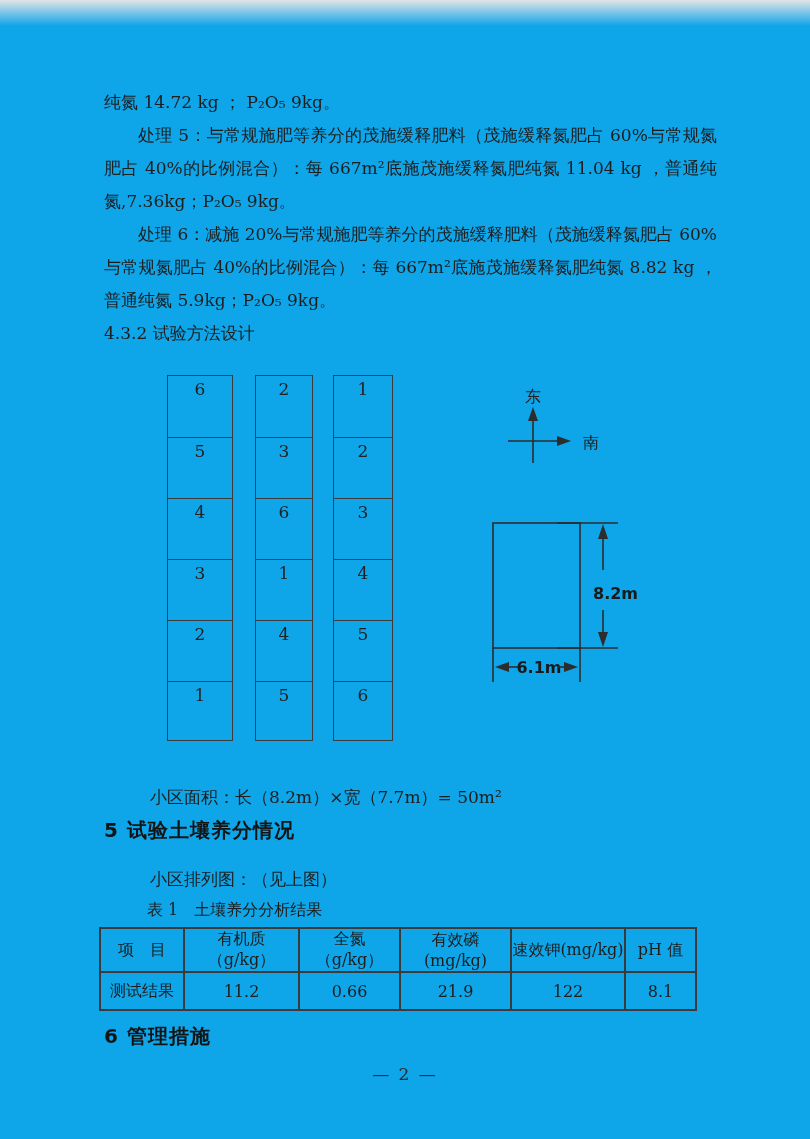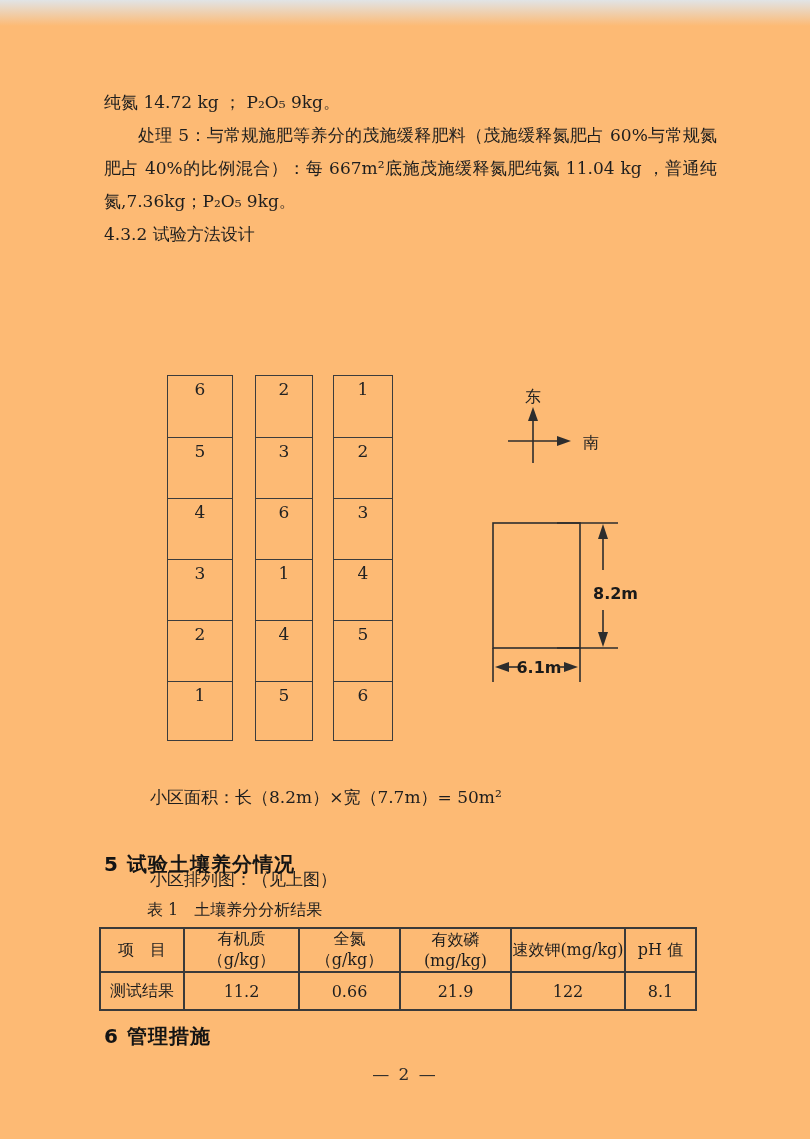--- a/index.html
+++ b/index.html
@@ -1,18 +1,18 @@
 <!DOCTYPE html>
 <html><head>
 <meta charset="utf-8">
 <style>
   html,body{margin:0;padding:0;background:#9a9a9a;}
   .sheet{
     position:relative;width:810px;height:1139px;margin:0 auto;
-    background:#fdba74;overflow:hidden;
+    background:#0ea5e9;overflow:hidden;
     font-family:"DejaVu Serif","Liberation Serif",serif;
     color:#1e1e1e;
   }
   .sheet::before{
     content:"";position:absolute;top:0;left:0;right:0;height:26px;
     background:linear-gradient(#e1e4e6,rgba(251,251,250,0));pointer-events:none;
   }
   
   .textblock{
     position:absolute;left:104px;top:86px;width:613px;
@@ -62,20 +62,21 @@
   }
 </style>
 </head>
 <body>
 
 <div class="sheet">
 
   <div class="textblock">
     <p>纯氮 14.72 kg ； P₂O₅ 9kg。</p>
     <p class="indent">处理 5：与常规施肥等养分的茂施缓释肥料（茂施缓释氮肥占 60%与常规氮肥占 40%的比例混合）：每 667m²底施茂施缓释氮肥纯氮 11.04 kg ，普通纯氮,7.36kg；P₂O₅ 9kg。</p>
+    <p class="indent">处理 6：减施 20%与常规施肥等养分的茂施缓释肥料（茂施缓释氮肥占 60%与常规氮肥占 40%的比例混合）：每 667m²底施茂施缓释氮肥纯氮 8.82 kg ，普通纯氮 5.9kg；P₂O₅ 9kg。</p>
     <p>4.3.2 试验方法设计</p>
   </div>
 
   <div class="gridcol col-a">
     <div class="cell">6</div>
     <div class="cell">5</div>
     <div class="cell">4</div>
     <div class="cell">3</div>
     <div class="cell">2</div>
     <div class="cell">1</div>
@@ -124,21 +125,21 @@
     <polygon class="svgarrow" points="10,152 24,147 24,157"></polygon>
     <line class="svgline" x1="22" y1="152" x2="35" y2="152"></line>
     <text class="dim-label" x="54" y="158" text-anchor="middle">6.1m</text>
     <line class="svgline" x1="73" y1="152" x2="82" y2="152"></line>
     <polygon class="svgarrow" points="93,152 79,147 79,157"></polygon>
   </svg>
 
   <div class="inline-note" style="top:786px;">小区面积：长（8.2m）×宽（7.7m）= 50m²</div>
   <div class="inline-note" style="top:821px;margin-top:47px;">小区排列图：（见上图）</div>
 
-  <div class="h-black" style="top:851px;">5 试验土壤养分情况</div>
+  <div class="h-black" style="top:817px;">5 试验土壤养分情况</div>
 
   <div class="tbl-caption">表 1　土壤养分分析结果</div>
 
   <table class="soil">
     <colgroup>
       <col style="width:84px">
         <col style="width:115px">
         <col style="width:101px">
       <col style="width:111px">
         <col style="width:114px">

